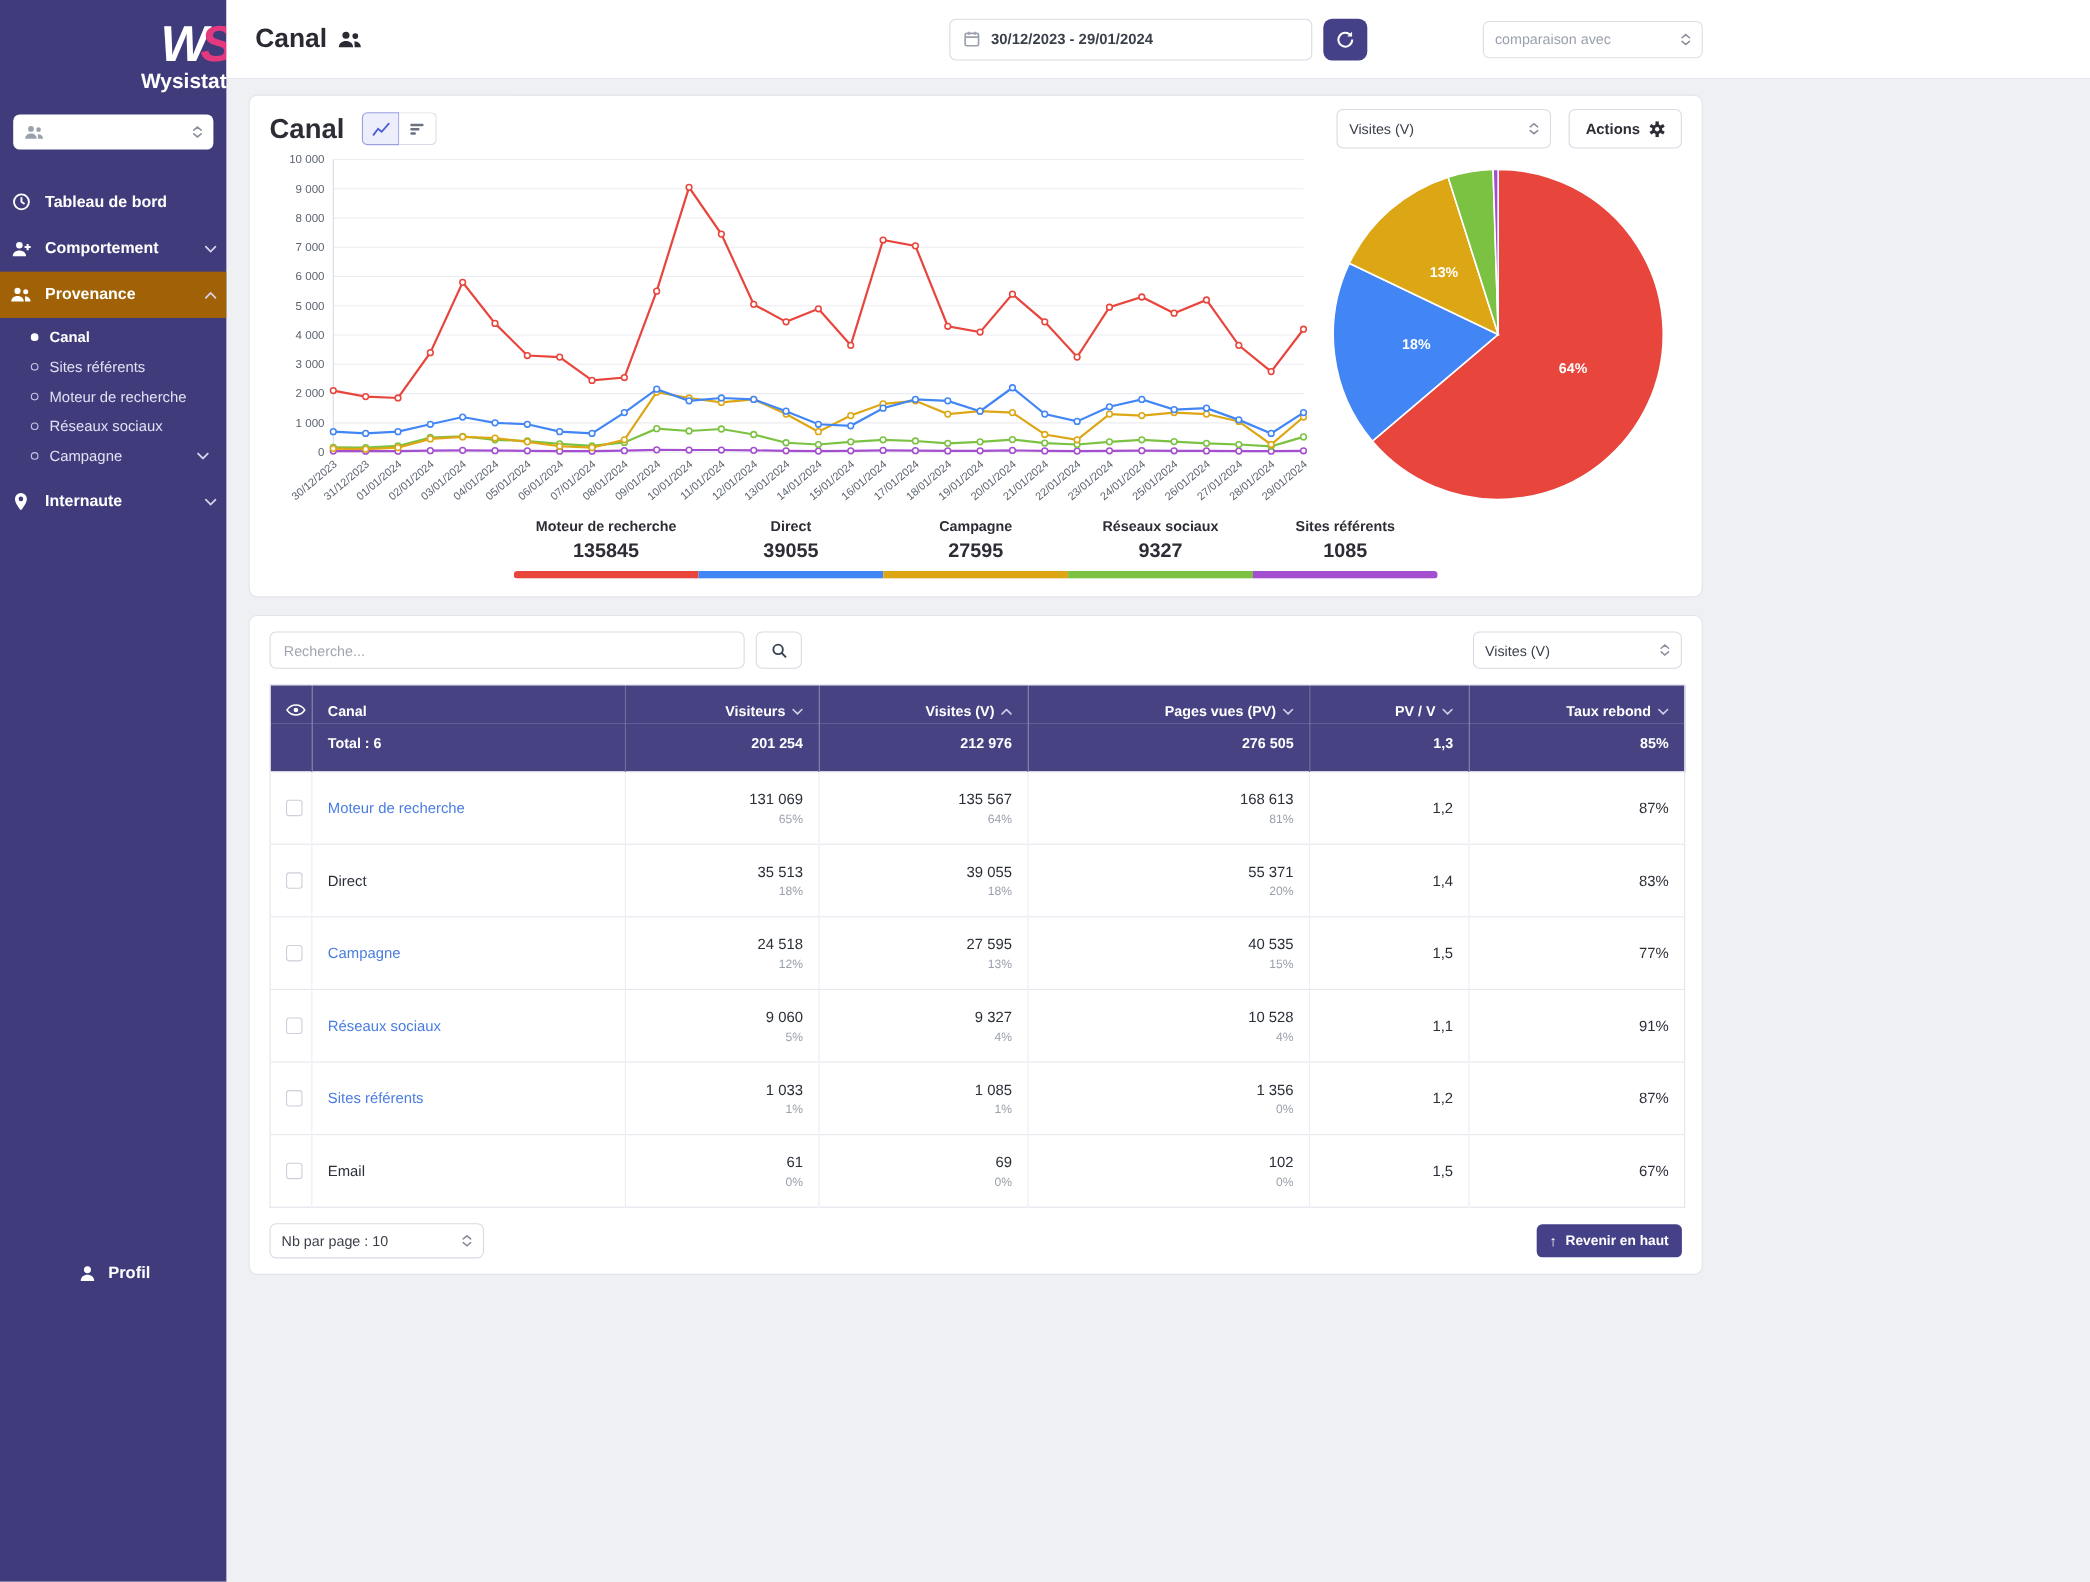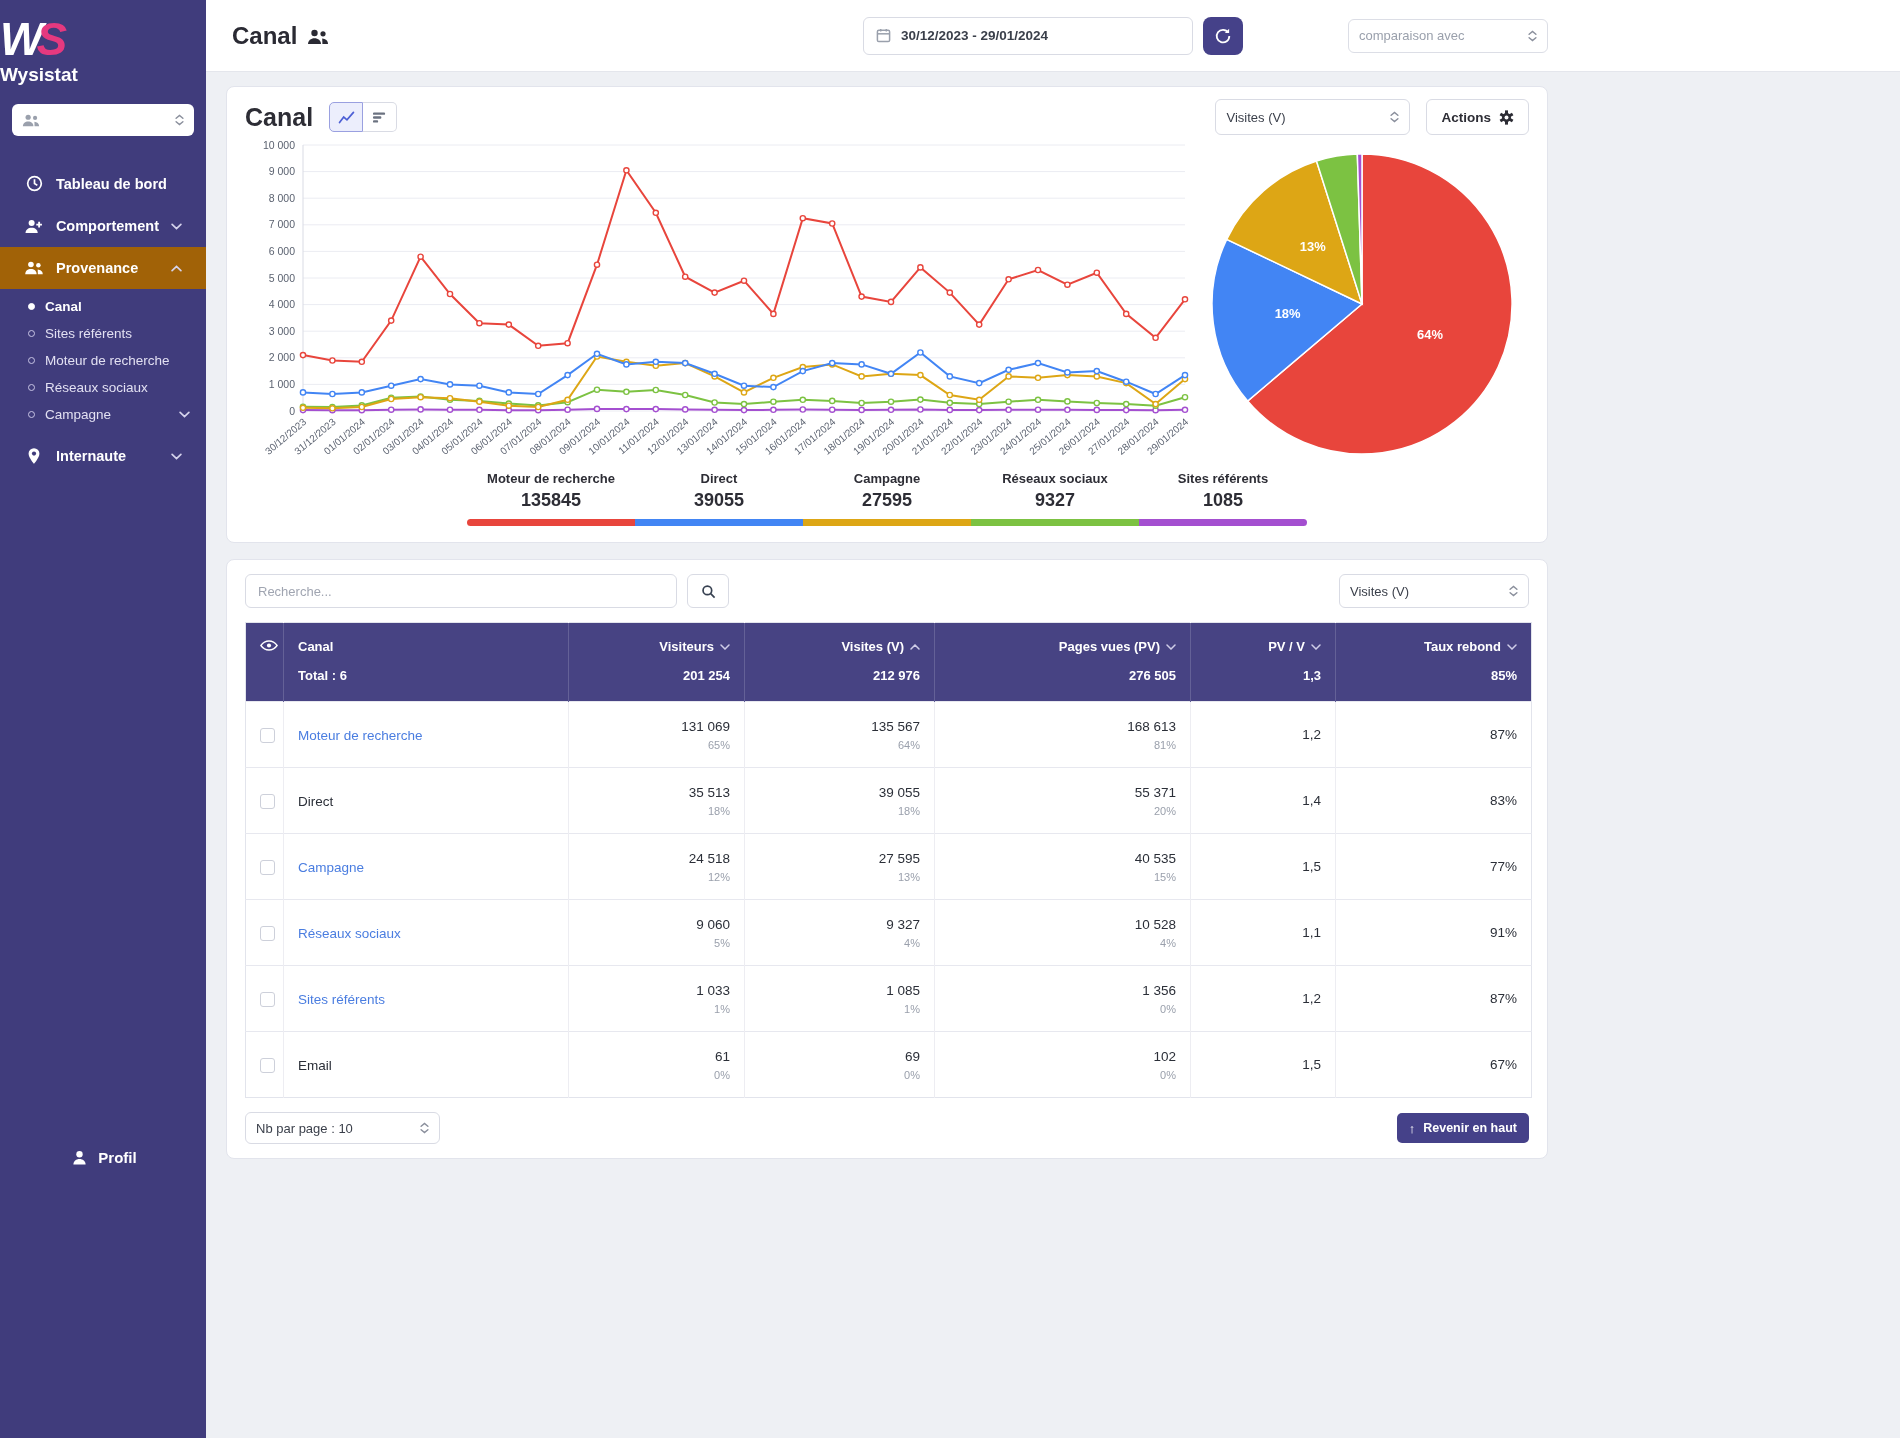--- a/index.html
+++ b/index.html
@@ -2,27 +2,27 @@
 <html><head>
 <meta charset="utf-8">
 <style>
   *{margin:0;padding:0;box-sizing:border-box}
   html,body{width:1900px;height:1438px;overflow:hidden}
   body{font-family:"Liberation Sans",sans-serif;background:#eef0f4}
   .app{display:flex;width:1900px;height:1438px}
 
   
   .sidebar{width:206px;background:#403c7c;display:flex;flex-direction:column;flex-shrink:0}
-  .logo{padding:16px 0 4px;text-align:left;cursor:pointer}
+  .logo{padding:16px 0 4px;text-align:right;cursor:pointer}
   .logo-mark{font-size:46px;font-weight:700;font-style:italic;letter-spacing:-7px;line-height:1}
   .lw{color:#fff}.ls{color:#e5397f}
   .logo-text{color:#fff;font-size:19px;font-weight:700;margin-top:2px}
   .side-select{margin:14px 12px 0;background:#fff;border-radius:6px;height:32px;display:flex;align-items:center;justify-content:space-between;padding:0 10px;color:#9aa0ac;cursor:pointer}
   .nav{margin-top:26px}
-  .nav-item{display:flex;align-items:center;gap:12px;padding:13px 24px;color:#fff;font-size:14.5px;font-weight:700;cursor:pointer}
+  .nav-item{display:flex;align-items:center;gap:12px;padding:13px 9px;color:#fff;font-size:14.5px;font-weight:700;cursor:pointer}
   .nav-item.active{background:#a16207}
   .nicon{width:20px;display:flex;justify-content:center;align-items:center;color:#fff}
   .chev{margin-left:auto;color:#d5d3ec;display:flex;align-items:center}
   .sub-list{padding:4px 0 6px}
   .sub-item{display:flex;align-items:center;gap:10px;padding:6px 16px 6px 28px;color:#e2e0f2;font-size:13.5px;cursor:pointer}
   .sub-item.active{color:#fff;font-weight:700}
   .bullet{width:7px;height:7px;border:1.5px solid #c7c4e4;border-radius:50%;flex-shrink:0}
   .bullet.filled{background:#fff;border-color:#fff}
   .profil{display:flex;align-items:center;gap:9px;justify-content:center;color:#fff;font-size:15px;font-weight:700;margin-top:auto;margin-bottom:272px;cursor:pointer}
 

